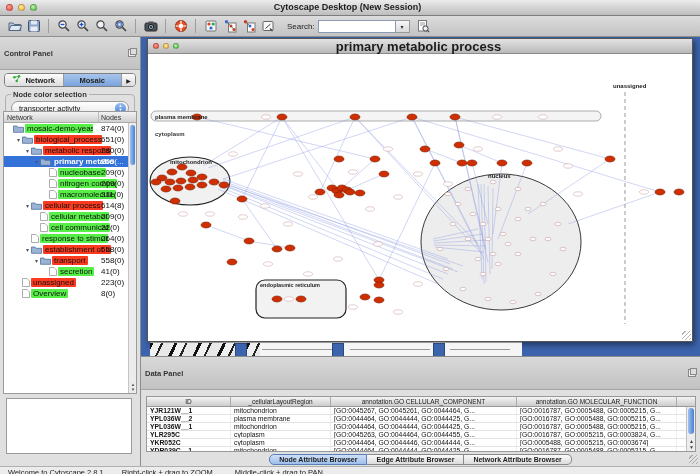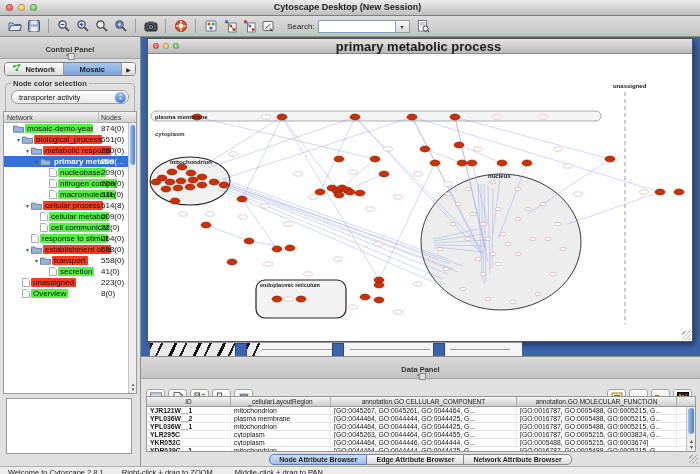--- a/index.html
+++ b/index.html
@@ -23,21 +23,21 @@
   .search-wrap { display:flex; align-items:center; margin-left:10px; }
   .search-label { font-size:8px; color:#222; margin-right:3px; }
   .search-input { width:78px; height:13px; font-size:8px; border:1px solid #8a9cb5; background:#fff; padding:0 2px; }
   .search-drop { width:14px; height:13px; border:1px solid #999; border-left:none; background:linear-gradient(#f7f7f7,#d9d9d9); font-size:6px; color:#333; display:flex; align-items:center; justify-content:center; }
 
   
   .main { display:flex; height:429px; }
 
   
   .cpanel { width:141px; background:#e0e0e0; border-right:1px solid #8d8d8d; position:relative; flex:none; }
-  .panel-head { height:22px; background:linear-gradient(#d9d9d9,#c2c2c2); border-bottom:1px solid #a5a5a5; display:flex; align-items:center; justify-content:space-between; padding:8px 4px;flex-direction:column; }
+  .panel-head { height:22px; background:linear-gradient(#d9d9d9,#c2c2c2); border-bottom:1px solid #a5a5a5; display:flex; align-items:center; justify-content:space-between; padding:16px 4px; }
   .panel-head .ph-title { font-size:7.5px; font-weight:bold; color:#333; }
   .float-ic { width:8px; height:8px; border:1px solid #888; position:relative; background:#eee; }
   .float-ic:after{ content:""; position:absolute; right:-2px; top:-2px; width:5px; height:5px; border:1px solid #888; background:#ddd; }
 
   .cp-tabs { display:flex; margin:3px 4px 0 4px; height:14px; border:1px solid #7f7f7f; border-radius:4px; overflow:hidden; background:#f2f2f2; }
   .cp-tab { flex:1; display:flex; align-items:center; justify-content:center; gap:2px; font-size:7.5px; font-weight:bold; color:#222; border-right:1px solid #9a9a9a; background:linear-gradient(#fdfdfd,#dcdcdc); }
   .cp-tab.sel { background:linear-gradient(#a8c6ec,#7aa3dd); }
   .cp-tab-arrow { width:13px; display:flex; align-items:center; justify-content:center; font-size:6px; color:#222; background:linear-gradient(#fdfdfd,#dcdcdc); }
 
   .groupbox { margin:7px 5px 0 5px; border:1px solid #b0b0b0; border-radius:4px; position:relative; padding:6px 5px 18px 5px; }

